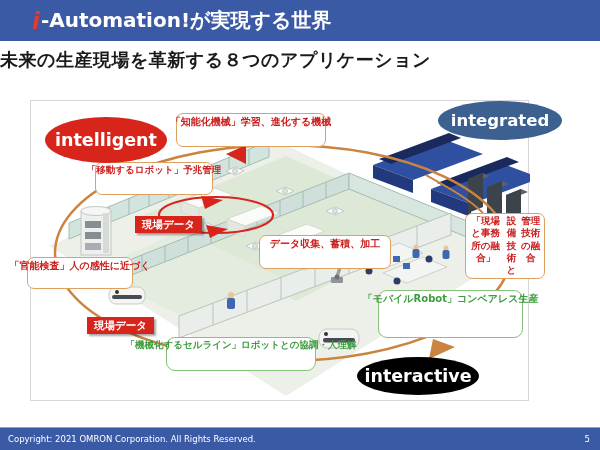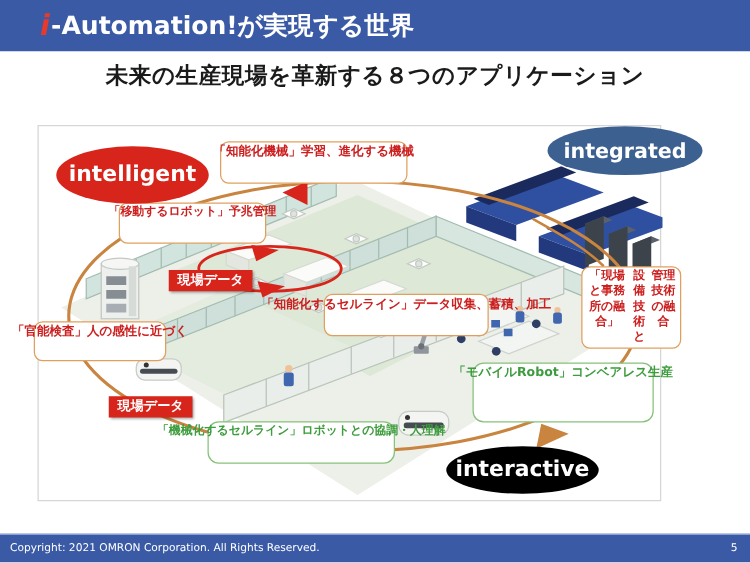--- a/index.html
+++ b/index.html
@@ -13,21 +13,21 @@
     position:absolute;left:0;top:0;width:600px;height:41px;
     background:#3b5aa6;display:flex;align-items:center;
     box-sizing:border-box;padding-left:32px;
   }
   .hdr .brand-i{
     color:#e8392b;font-size:23px;font-weight:bold;font-style:italic;
     margin-right:1px;
   }
   .hdr .ttl{color:#ffffff;font-size:20px;font-weight:bold;letter-spacing:0px;}
   .subttl{
-    position:absolute;left:0;top:48px;width:600px;text-align:center;
+    position:absolute;left:0;top:48px;width:600px;
     color:#1a1a1a;font-size:18px;font-weight:bold;letter-spacing:0.5px;
   }
   
   .panel{
     position:absolute;left:30px;top:100px;width:499px;height:301px;
     background:#ffffff;border:1px solid #d6d6d6;box-sizing:border-box;
   }
   .panel svg{position:absolute;left:0;top:0;}
   
   .bubble{
@@ -211,21 +211,20 @@
     <div>「移動するロボット」</div>
     <div>予兆管理</div>
   </div>
 
   <div class="callout" style="left:-4px;top:156px;width:106px;height:32px;">
     <div>「官能検査」</div>
     <div>人の感性に近づく</div>
   </div>
 
   <div class="callout" style="left:228px;top:134px;width:132px;height:34px;">
-    <div>「知能化するセルライン」</div>
     <div>データ収集、蓄積、加工</div>
   </div>
 
   <div class="callout wrapbox" style="left:434px;top:112px;width:80px;height:66px;font-size:9.5px;">
     <div>「現場と事務所の融合」</div>
     <div>設備技術と</div>
     <div>管理技術の融合</div>
   </div>
 
   <div class="callout green-frame" style="left:347px;top:189px;width:145px;height:48px;">

